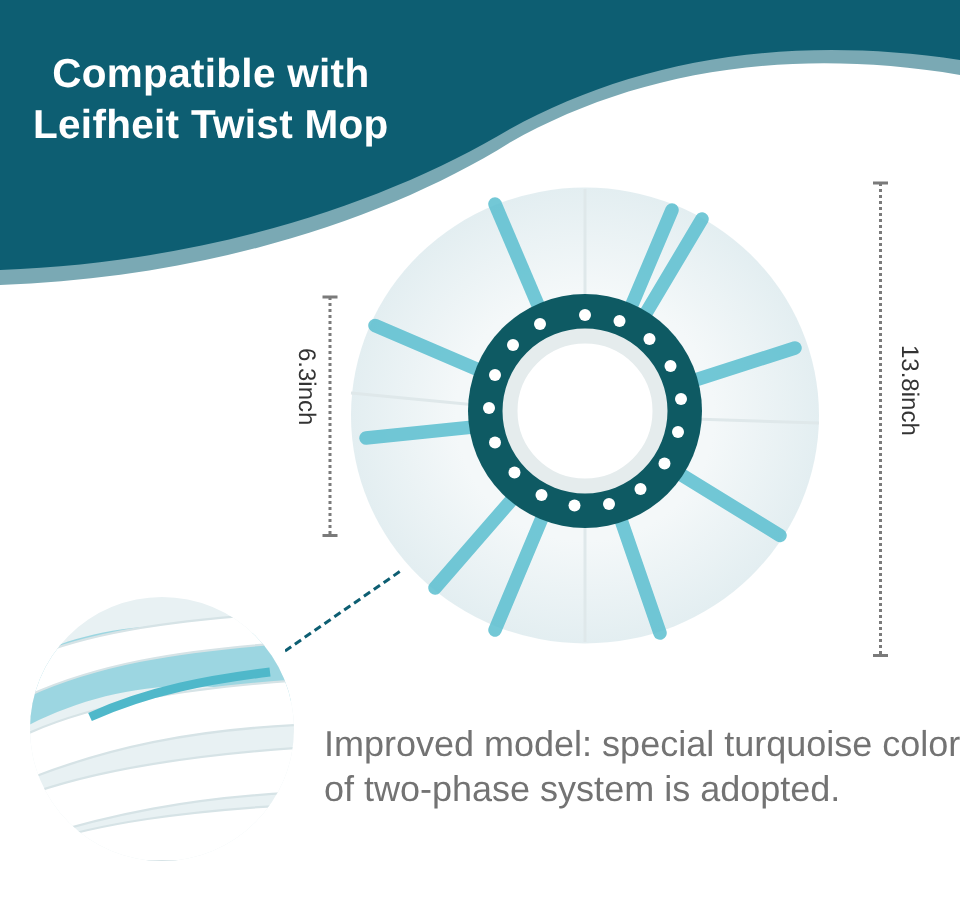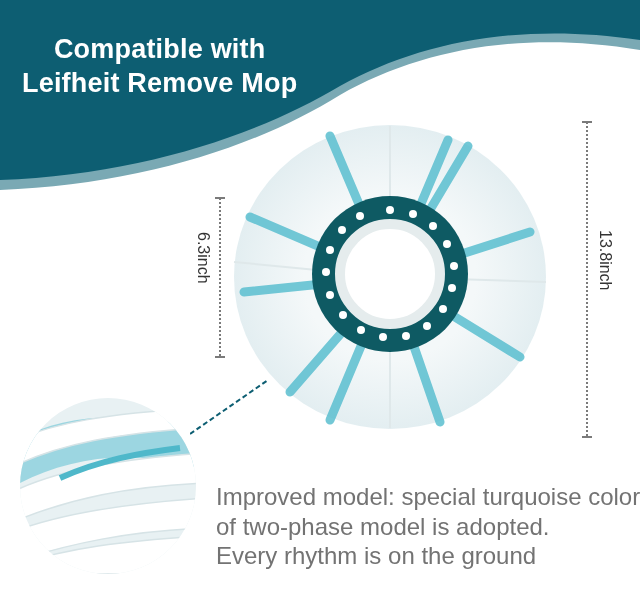--- a/index.html
+++ b/index.html
@@ -19,21 +19,21 @@
 </head>
 <body>
 
 <svg class="banner" viewBox="0 0 640 200" width="640" height="200">
   <path d="M0,0 H640 V50 C520,30 420,50 340,95 C260,145 140,185 0,190 Z" fill="#7aa9b4"></path>
   <path d="M0,0 H640 V40 C520,22 420,42 340,86 C260,134 140,175 0,180 Z" fill="#0d5e72"></path>
 </svg>
 
 <div class="title">
   <div>Compatible with</div>
-  <div>Leifheit Remove Mop</div>
+  <div>Leifheit Twist Mop</div>
 </div>
 
 <svg class="mop" viewBox="0 0 320 310" width="320" height="310">
   <defs>
     <radialGradient id="fib" cx="50%" cy="50%" r="50%">
       <stop offset="55%" stop-color="#f4f8f9"></stop>
       <stop offset="100%" stop-color="#e3eef1"></stop>
     </radialGradient>
   </defs>
   <ellipse cx="160" cy="155" rx="156" ry="152" fill="url(#fib)"></ellipse>
@@ -100,15 +100,14 @@
     <path d="M-10,45 C30,25 90,15 180,10 L180,30 C100,35 40,45 -10,70 Z"></path>
     <path d="M-10,95 C40,70 110,60 186,55 L186,85 C110,88 50,100 -10,125 Z"></path>
     <path d="M-10,135 C40,115 110,105 186,100 L186,130 C110,133 50,145 -10,165 Z"></path>
     <path d="M-10,170 C40,150 110,142 186,138 L186,176 L-10,176 Z"></path>
   </g>
   <path d="M40,80 C80,62 120,55 160,50" stroke="#4fb8ca" stroke-width="6" fill="none"></path>
 </svg>
 
 <div class="desc">
   <div>Improved model: special turquoise color</div>
-  <div>of two-phase model is adopted.</div>
-  <div>Every rhythm is on the ground</div>
+  <div>of two-phase system is adopted.</div>
 </div>
 
 </body></html>

